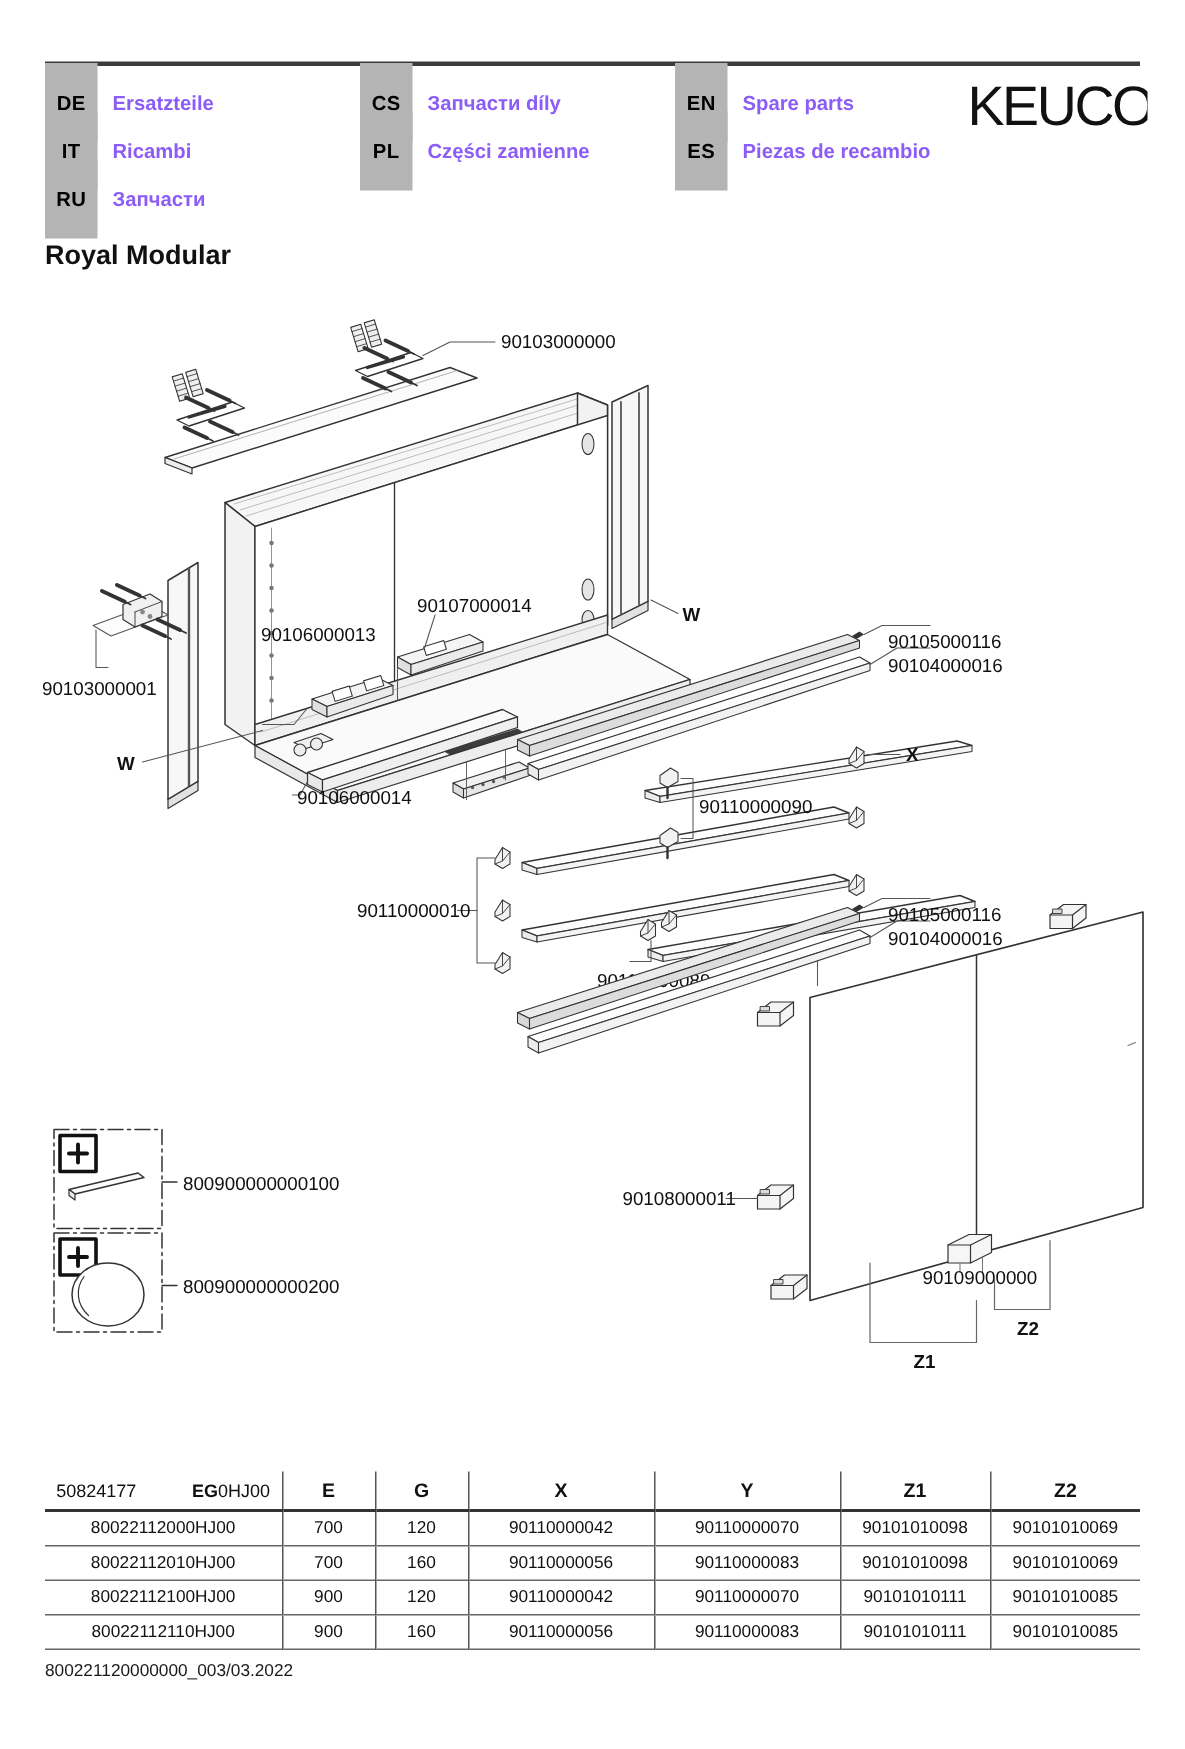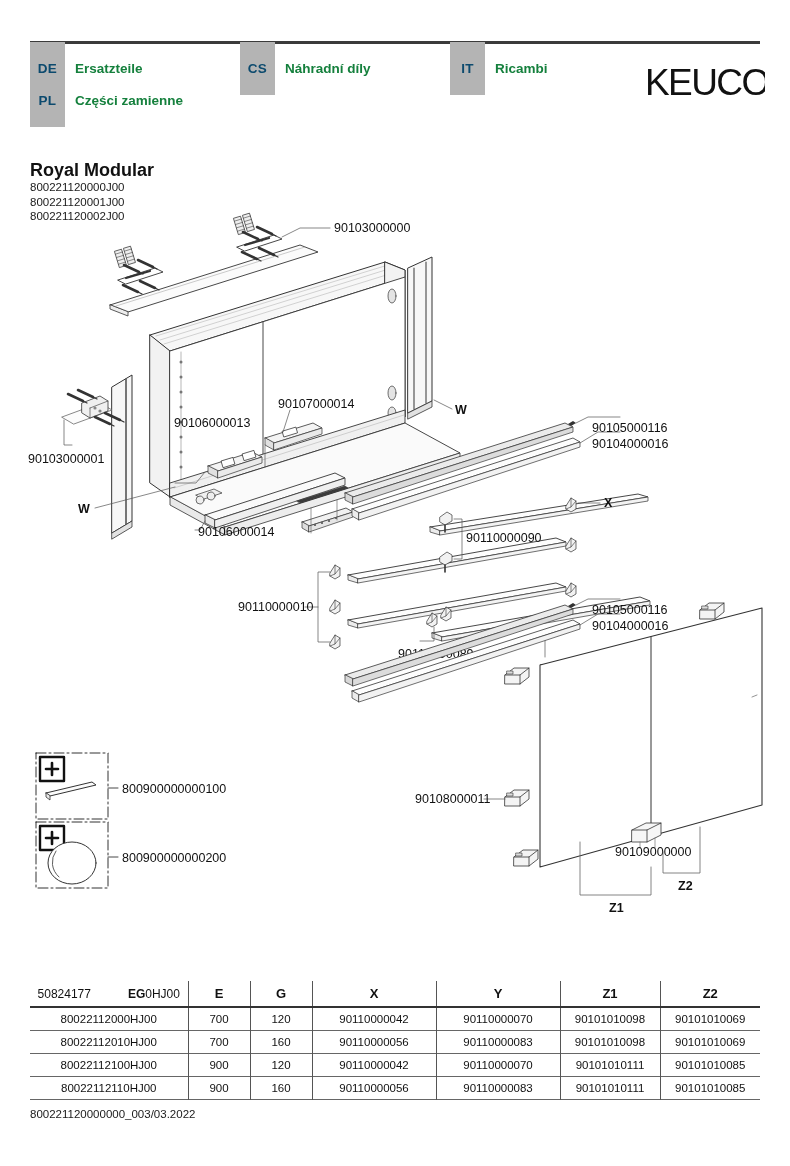--- a/index.html
+++ b/index.html
@@ -43,36 +43,36 @@
     align-items: center;
     gap: 10px;
   }
   .lang-code {
     display: inline-flex;
     align-items: center;
     justify-content: center;
     min-width: 29px; height: 21px;
     padding: 16px 3px;
     background: #b4b4b4;
-    color: #0c4a6e;
+    color: #000000;
     font-weight: bold;
     font-size: 13.5px;
     letter-spacing: 0.3px;
   }
   .lang-label {
     font-size: 13.5px;
     font-weight: bold;
-    color: #15803d;
+    color: #8b5cf6;
     white-space: nowrap;
   }
 
   
   .logo {
     position: absolute;
-    left: 645px; top: 64px;
+    left: 645px; top: 52px;
     width: 120px; height: 40px;
   }
 
   
   .title {
     position: absolute;
     left: 30px; top: 160px;
     font-size: 18px;
     font-weight: bold;
     color: #111;
@@ -154,46 +154,53 @@
 
   <div class="top-rule"></div>
 
   <div class="lang-grid">
     <div class="lang-cell">
       <span class="lang-code">DE</span>
       <span class="lang-label">Ersatzteile</span>
     </div>
     <div class="lang-cell">
       <span class="lang-code">CS</span>
-      <span class="lang-label">Náhradní díly</span>
-    </div>
-
+      <span class="lang-label">Запчасти díly</span>
+    </div>
+
+    <div class="lang-cell">
+      <span class="lang-code">EN</span>
+      <span class="lang-label">Spare parts</span>
+    </div>
     <div class="lang-cell">
       <span class="lang-code">IT</span>
       <span class="lang-label">Ricambi</span>
     </div>
     <div class="lang-cell">
       <span class="lang-code">PL</span>
       <span class="lang-label">Części zamienne</span>
     </div>
 
+    <div class="lang-cell">
+      <span class="lang-code">ES</span>
+      <span class="lang-label">Piezas de recambio</span>
+    </div>
+    <div class="lang-cell">
+      <span class="lang-code">RU</span>
+      <span class="lang-label">Запчасти</span>
+    </div>
   </div>
 
   <div class="logo">
     <svg width="120" height="40" viewBox="0 0 120 40">
       <text x="0" y="31" font-family="'Liberation Sans', sans-serif" font-size="37" letter-spacing="-1.6" fill="#111">KEUCO</text>
     </svg>
   </div>
 
   <div class="title">Royal Modular</div>
-  <div class="skus">
-    <div>800221120000J00</div>
-    <div>800221120001J00</div>
-    <div>800221120002J00</div>
-  </div>
 
   <div class="drawing">
     <svg width="790" height="760" viewBox="0 0 790 760">
       <defs>
         <g id="dowel">
           <rect x="0" y="0" width="7" height="17" fill="#efefef" stroke="#333" stroke-width="0.7"></rect>
           <line x1="0" y1="3" x2="7" y2="3" stroke="#333" stroke-width="0.5"></line>
           <line x1="0" y1="6.5" x2="7" y2="6.5" stroke="#333" stroke-width="0.5"></line>
           <line x1="0" y1="10" x2="7" y2="10" stroke="#333" stroke-width="0.5"></line>
           <line x1="0" y1="13.5" x2="7" y2="13.5" stroke="#333" stroke-width="0.5"></line>

